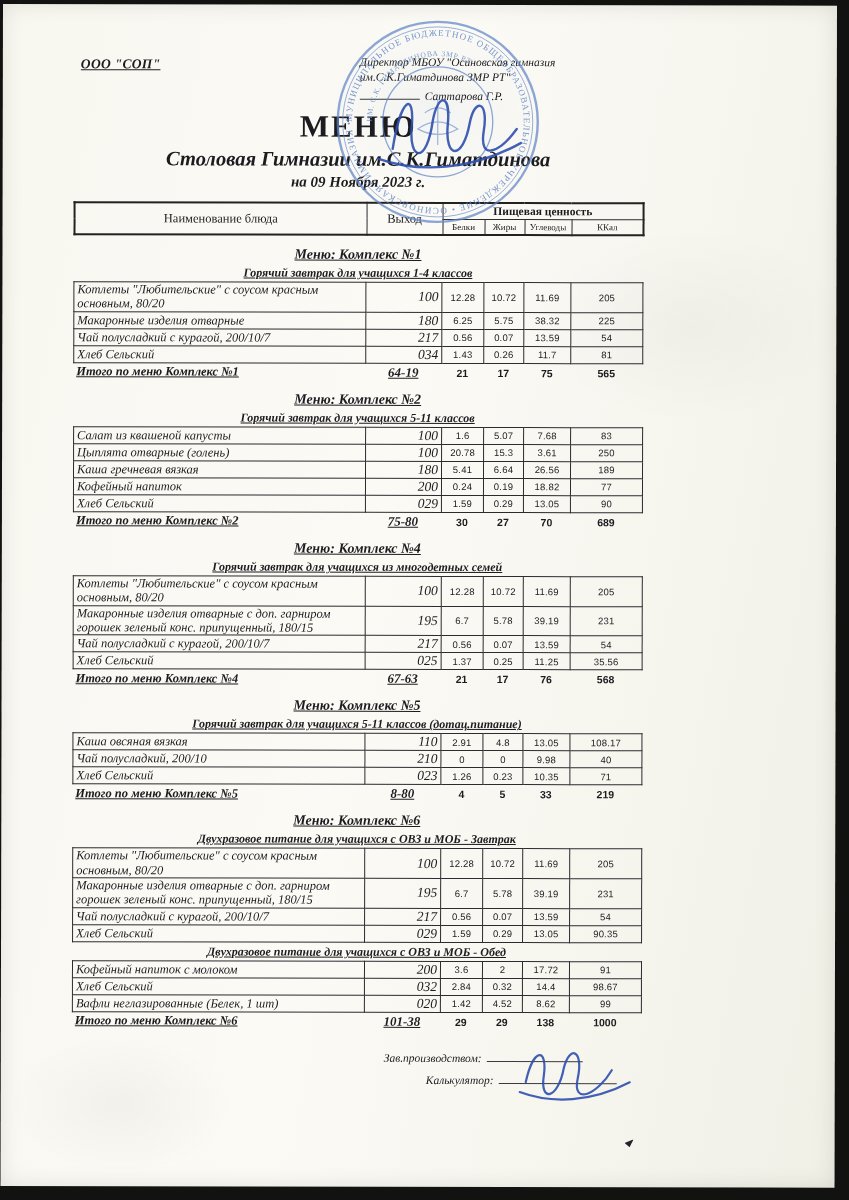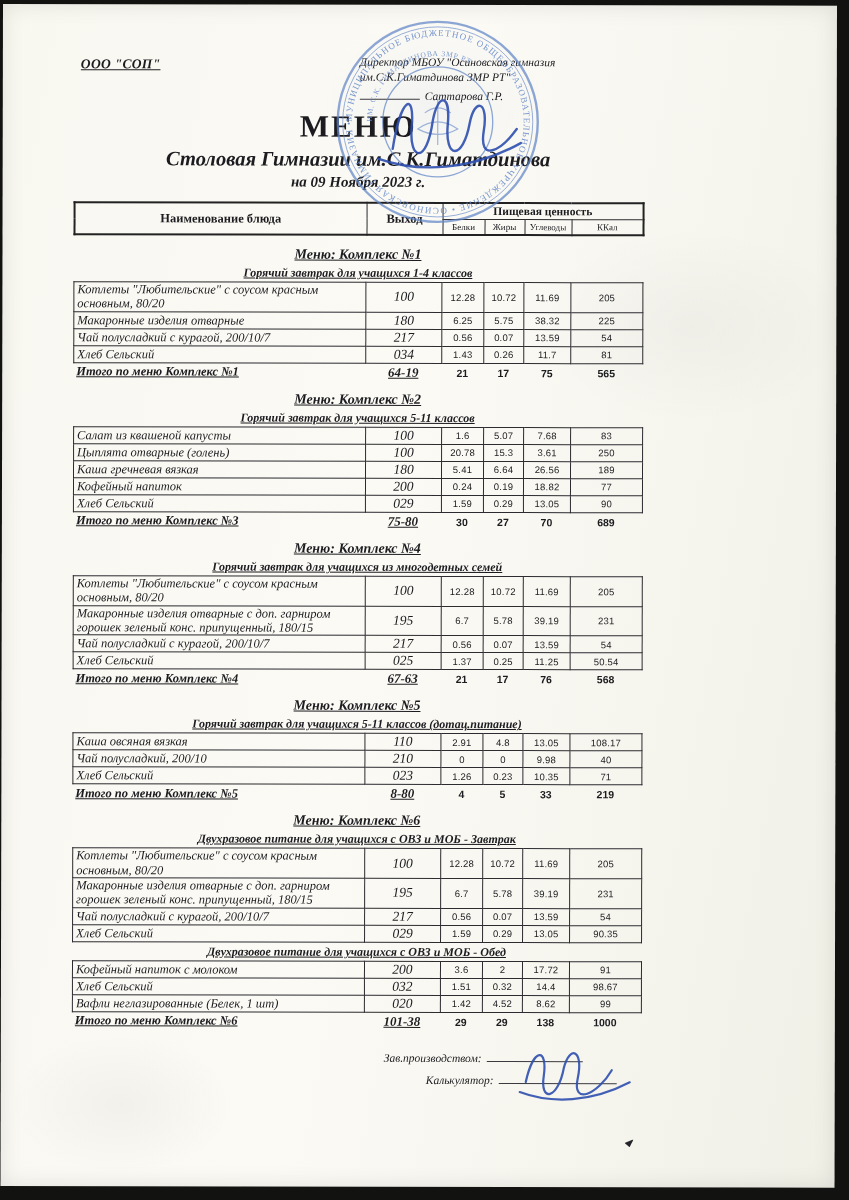--- a/index.html
+++ b/index.html
@@ -44,34 +44,34 @@
   
   .title-block { padding-top: 104px; width: 569px; text-align: center; position: relative; z-index: 2; }
   .doc-title { font-size: 31px; font-weight: bold; letter-spacing: 2px; }
   .doc-subtitle { font-size: 20.5px; font-weight: bold; font-style: italic; margin-top: 3px; }
   .doc-date { font-size: 15px; font-weight: bold; font-style: italic; margin-top: 3px; }
 
   
   .menu-table { border-collapse: collapse; table-layout: fixed; width: 569px; background: transparent; }
   .menu-table td { border: 1.3px solid #2b2b30; padding: 0 3px; vertical-align: middle; height: 16px; overflow: hidden; }
   .header-table { border: 2px solid #222; margin-top: 11px; }
-  .hdr-name, .hdr-out { font-weight: bold; font-size: 12.5px; text-align: center; }
+  .hdr-name, .hdr-out { font-weight: normal; font-size: 12.5px; text-align: center; }
   .hdr-nutrition { font-weight: bold; font-size: 11.5px; text-align: center; height: 17px; }
   .hdr-sub { font-size: 9px; text-align: center; height: 13px; padding: 0 1px; font-family: "Liberation Serif", serif; }
 
   .section-title {
     width: 569px; text-align: center; font-size: 14px; font-weight: bold; font-style: italic;
     text-decoration: underline; margin: 11px 0 3px;
   }
   .block-subtitle {
     width: 569px; text-align: center; font-size: 12px; font-weight: bold; font-style: italic;
     text-decoration: underline; margin: 2px 0 1px;
   }
   .dish-name { font-style: italic; font-size: 12.5px; line-height: 1.15; padding-left: 5px; }
-  .dish-out { font-style: italic; font-size: 13.5px; text-align: center; }
+  .dish-out { font-style: italic; font-size: 13.5px; text-align: right; }
   .dish-num { font-family: "Liberation Sans", sans-serif; font-size: 9.5px; text-align: center; letter-spacing: 0.2px; }
 
   .total-table { margin-top: 1px; }
   .total-table td { border: none; height: 15px; }
   .total-label { font-weight: bold; font-style: italic; font-size: 12.5px; text-decoration: underline; padding-left: 1px; }
   .total-out { font-weight: bold; font-style: italic; font-size: 13px; text-decoration: underline; text-align: center; }
   .total-num { font-family: "Liberation Sans", sans-serif; font-weight: bold; font-size: 10.5px; text-align: center; }
 
   
   .footer { margin-top: 22px; margin-left: 312px; font-style: italic; font-size: 11.5px; position: relative; width: 280px; }
@@ -292,21 +292,21 @@
               <colgroup>
                 <col style="width: 292px;">
                 <col style="width: 76px;">
                 <col style="width: 42px;">
                 <col style="width: 40px;">
                 <col style="width: 47px;">
                 <col style="width: 72px;">
               </colgroup>
               <tbody>
                 <tr class="total-row">
-                  <td class="total-label">Итого по меню Комплекс №3</td>
+                  <td class="total-label">Итого по меню Комплекс №2</td>
                   <td class="total-out">75-80</td>
                   <td class="total-num">30</td>
                   <td class="total-num">27</td>
                   <td class="total-num">70</td>
                   <td class="total-num">689</td>
                 </tr>
               </tbody>
             </table>
           </div>
           <div class="section">
@@ -345,21 +345,21 @@
                   <td class="dish-num">0.07</td>
                   <td class="dish-num">13.59</td>
                   <td class="dish-num">54</td>
                 </tr>
                 <tr class="dish-row">
                   <td class="dish-name">Хлеб Сельский</td>
                   <td class="dish-out">025</td>
                   <td class="dish-num">1.37</td>
                   <td class="dish-num">0.25</td>
                   <td class="dish-num">11.25</td>
-                  <td class="dish-num">50.54</td>
+                  <td class="dish-num">35.56</td>
                 </tr>
               </tbody>
             </table>
             <table class="menu-table total-table">
               <colgroup>
                 <col style="width: 292px;">
                 <col style="width: 76px;">
                 <col style="width: 42px;">
                 <col style="width: 40px;">
                 <col style="width: 47px;">
@@ -499,21 +499,21 @@
                   <td class="dish-name">Кофейный напиток с молоком</td>
                   <td class="dish-out">200</td>
                   <td class="dish-num">3.6</td>
                   <td class="dish-num">2</td>
                   <td class="dish-num">17.72</td>
                   <td class="dish-num">91</td>
                 </tr>
                 <tr class="dish-row">
                   <td class="dish-name">Хлеб Сельский</td>
                   <td class="dish-out">032</td>
-                  <td class="dish-num">1.51</td>
+                  <td class="dish-num">2.84</td>
                   <td class="dish-num">0.32</td>
                   <td class="dish-num">14.4</td>
                   <td class="dish-num">98.67</td>
                 </tr>
                 <tr class="dish-row">
                   <td class="dish-name">Вафли неглазированные (Белек, 1 шт)</td>
                   <td class="dish-out">020</td>
                   <td class="dish-num">1.42</td>
                   <td class="dish-num">4.52</td>
                   <td class="dish-num">8.62</td>

